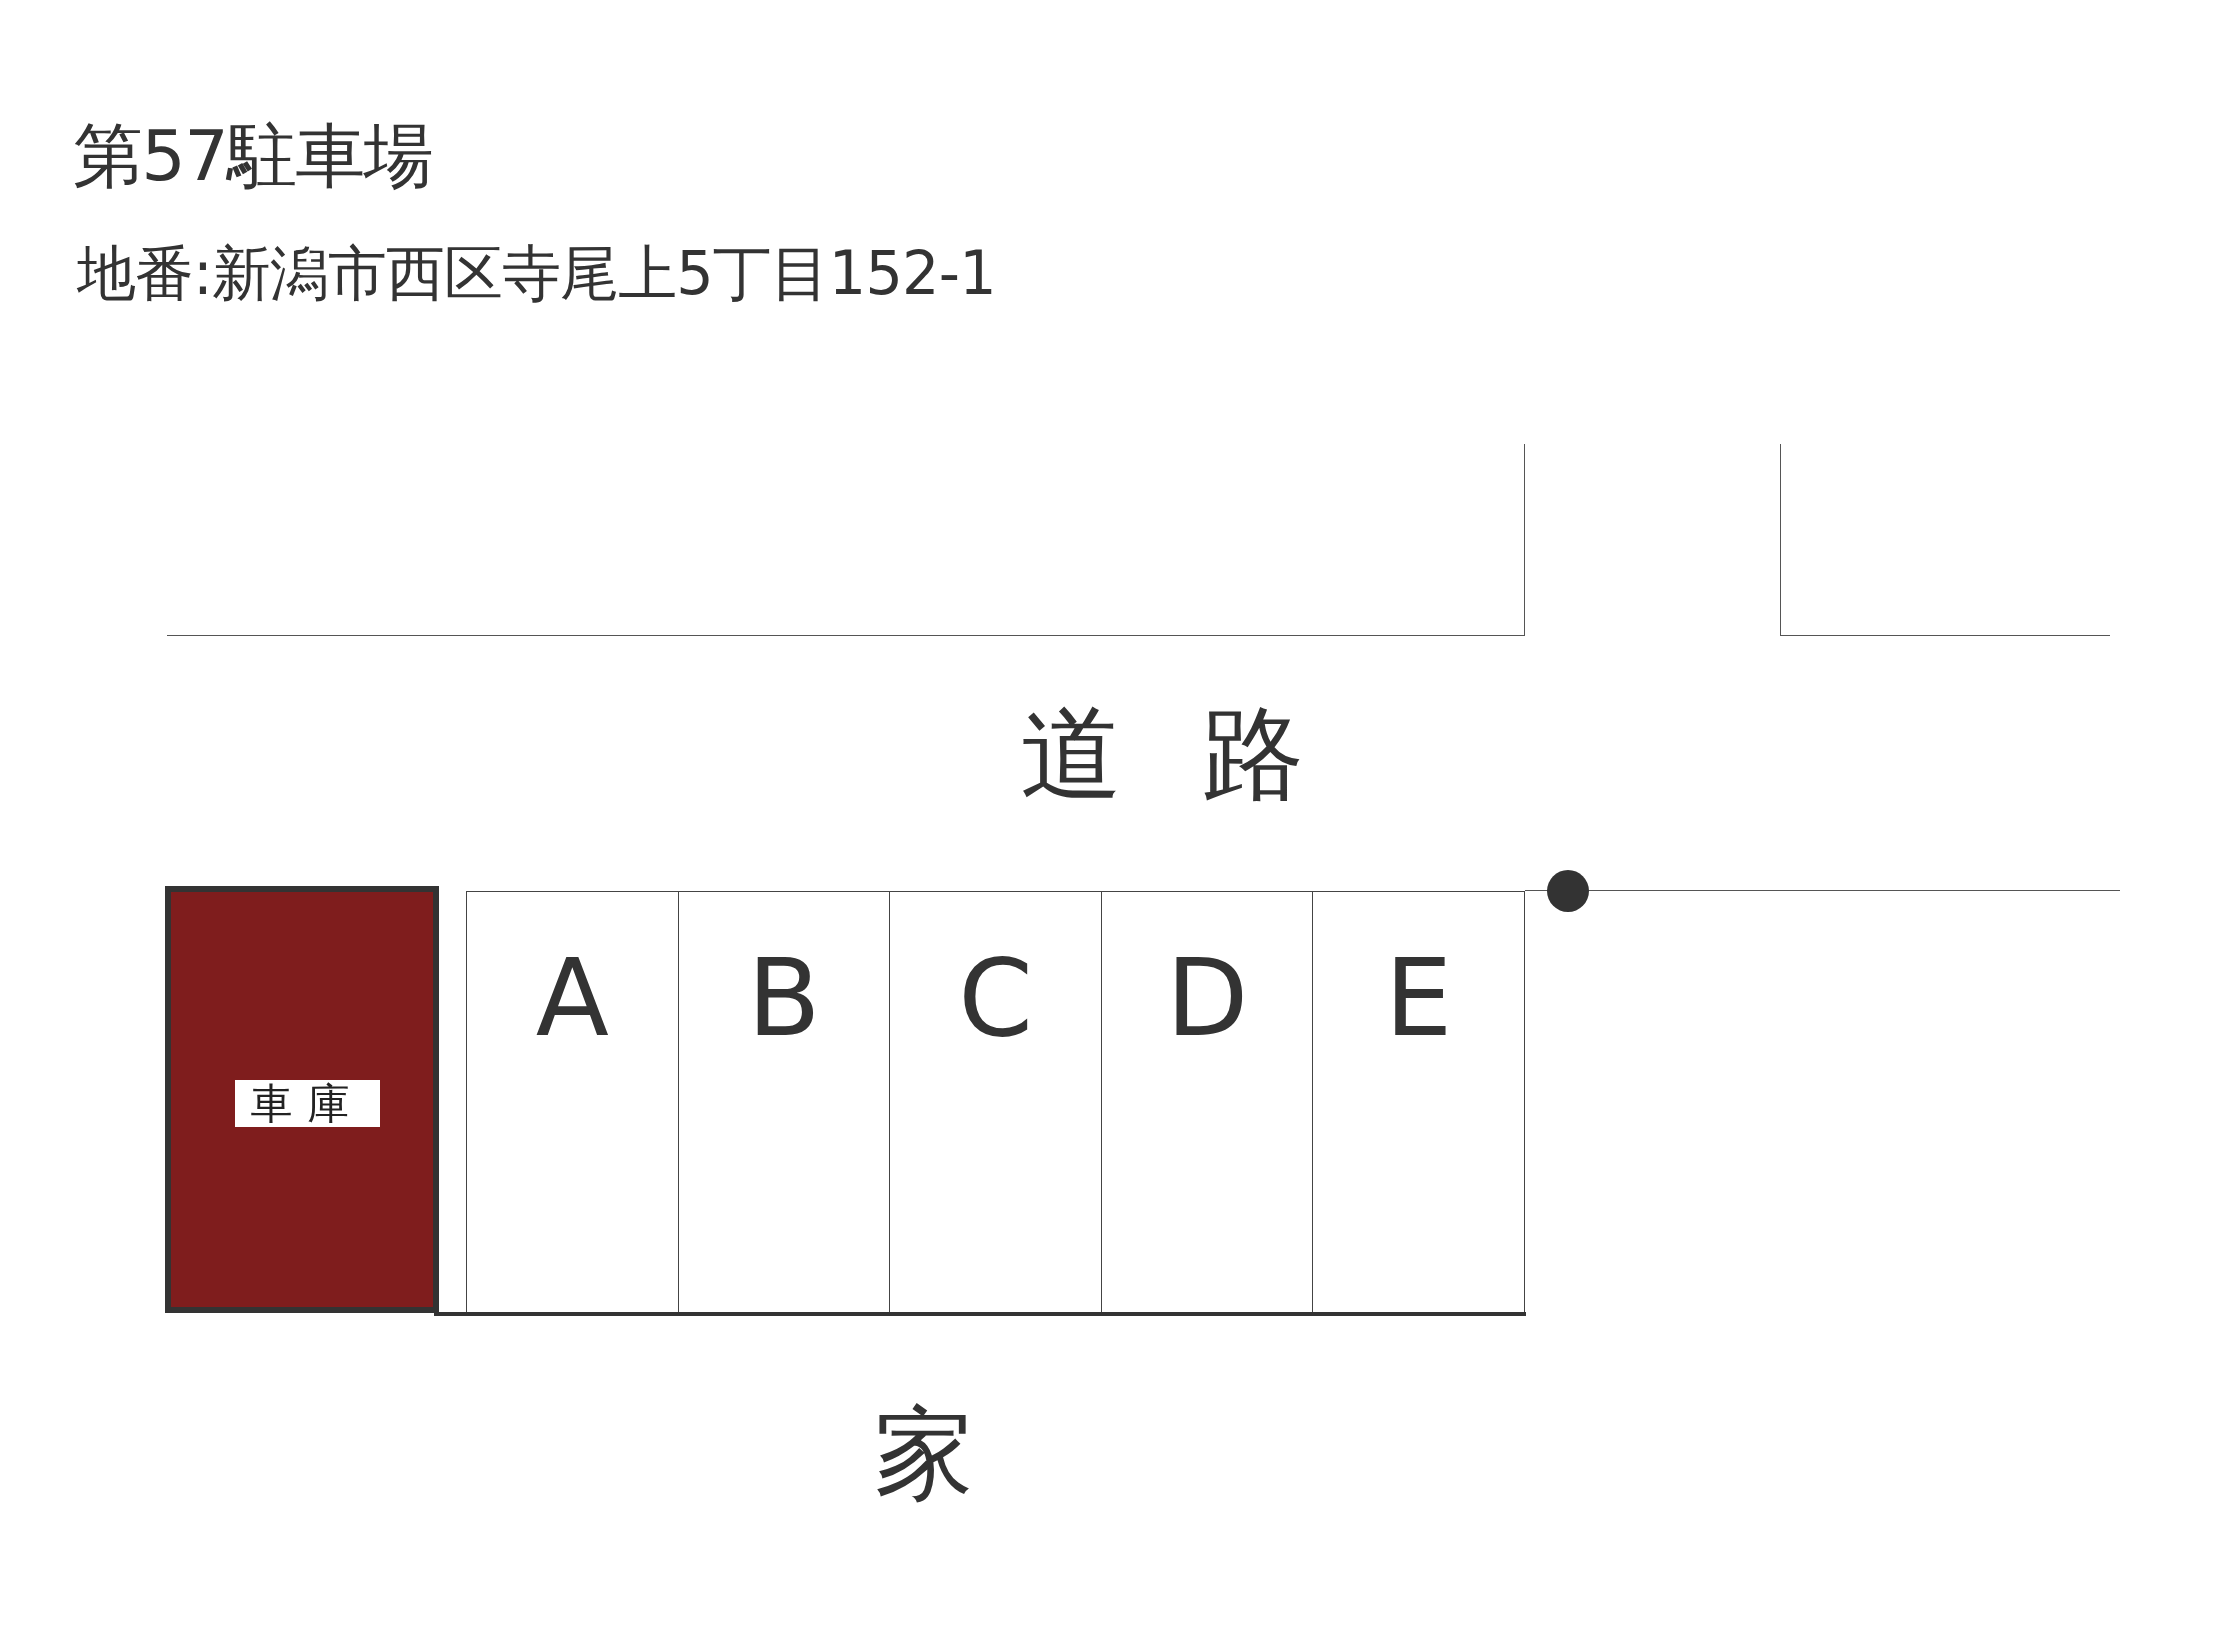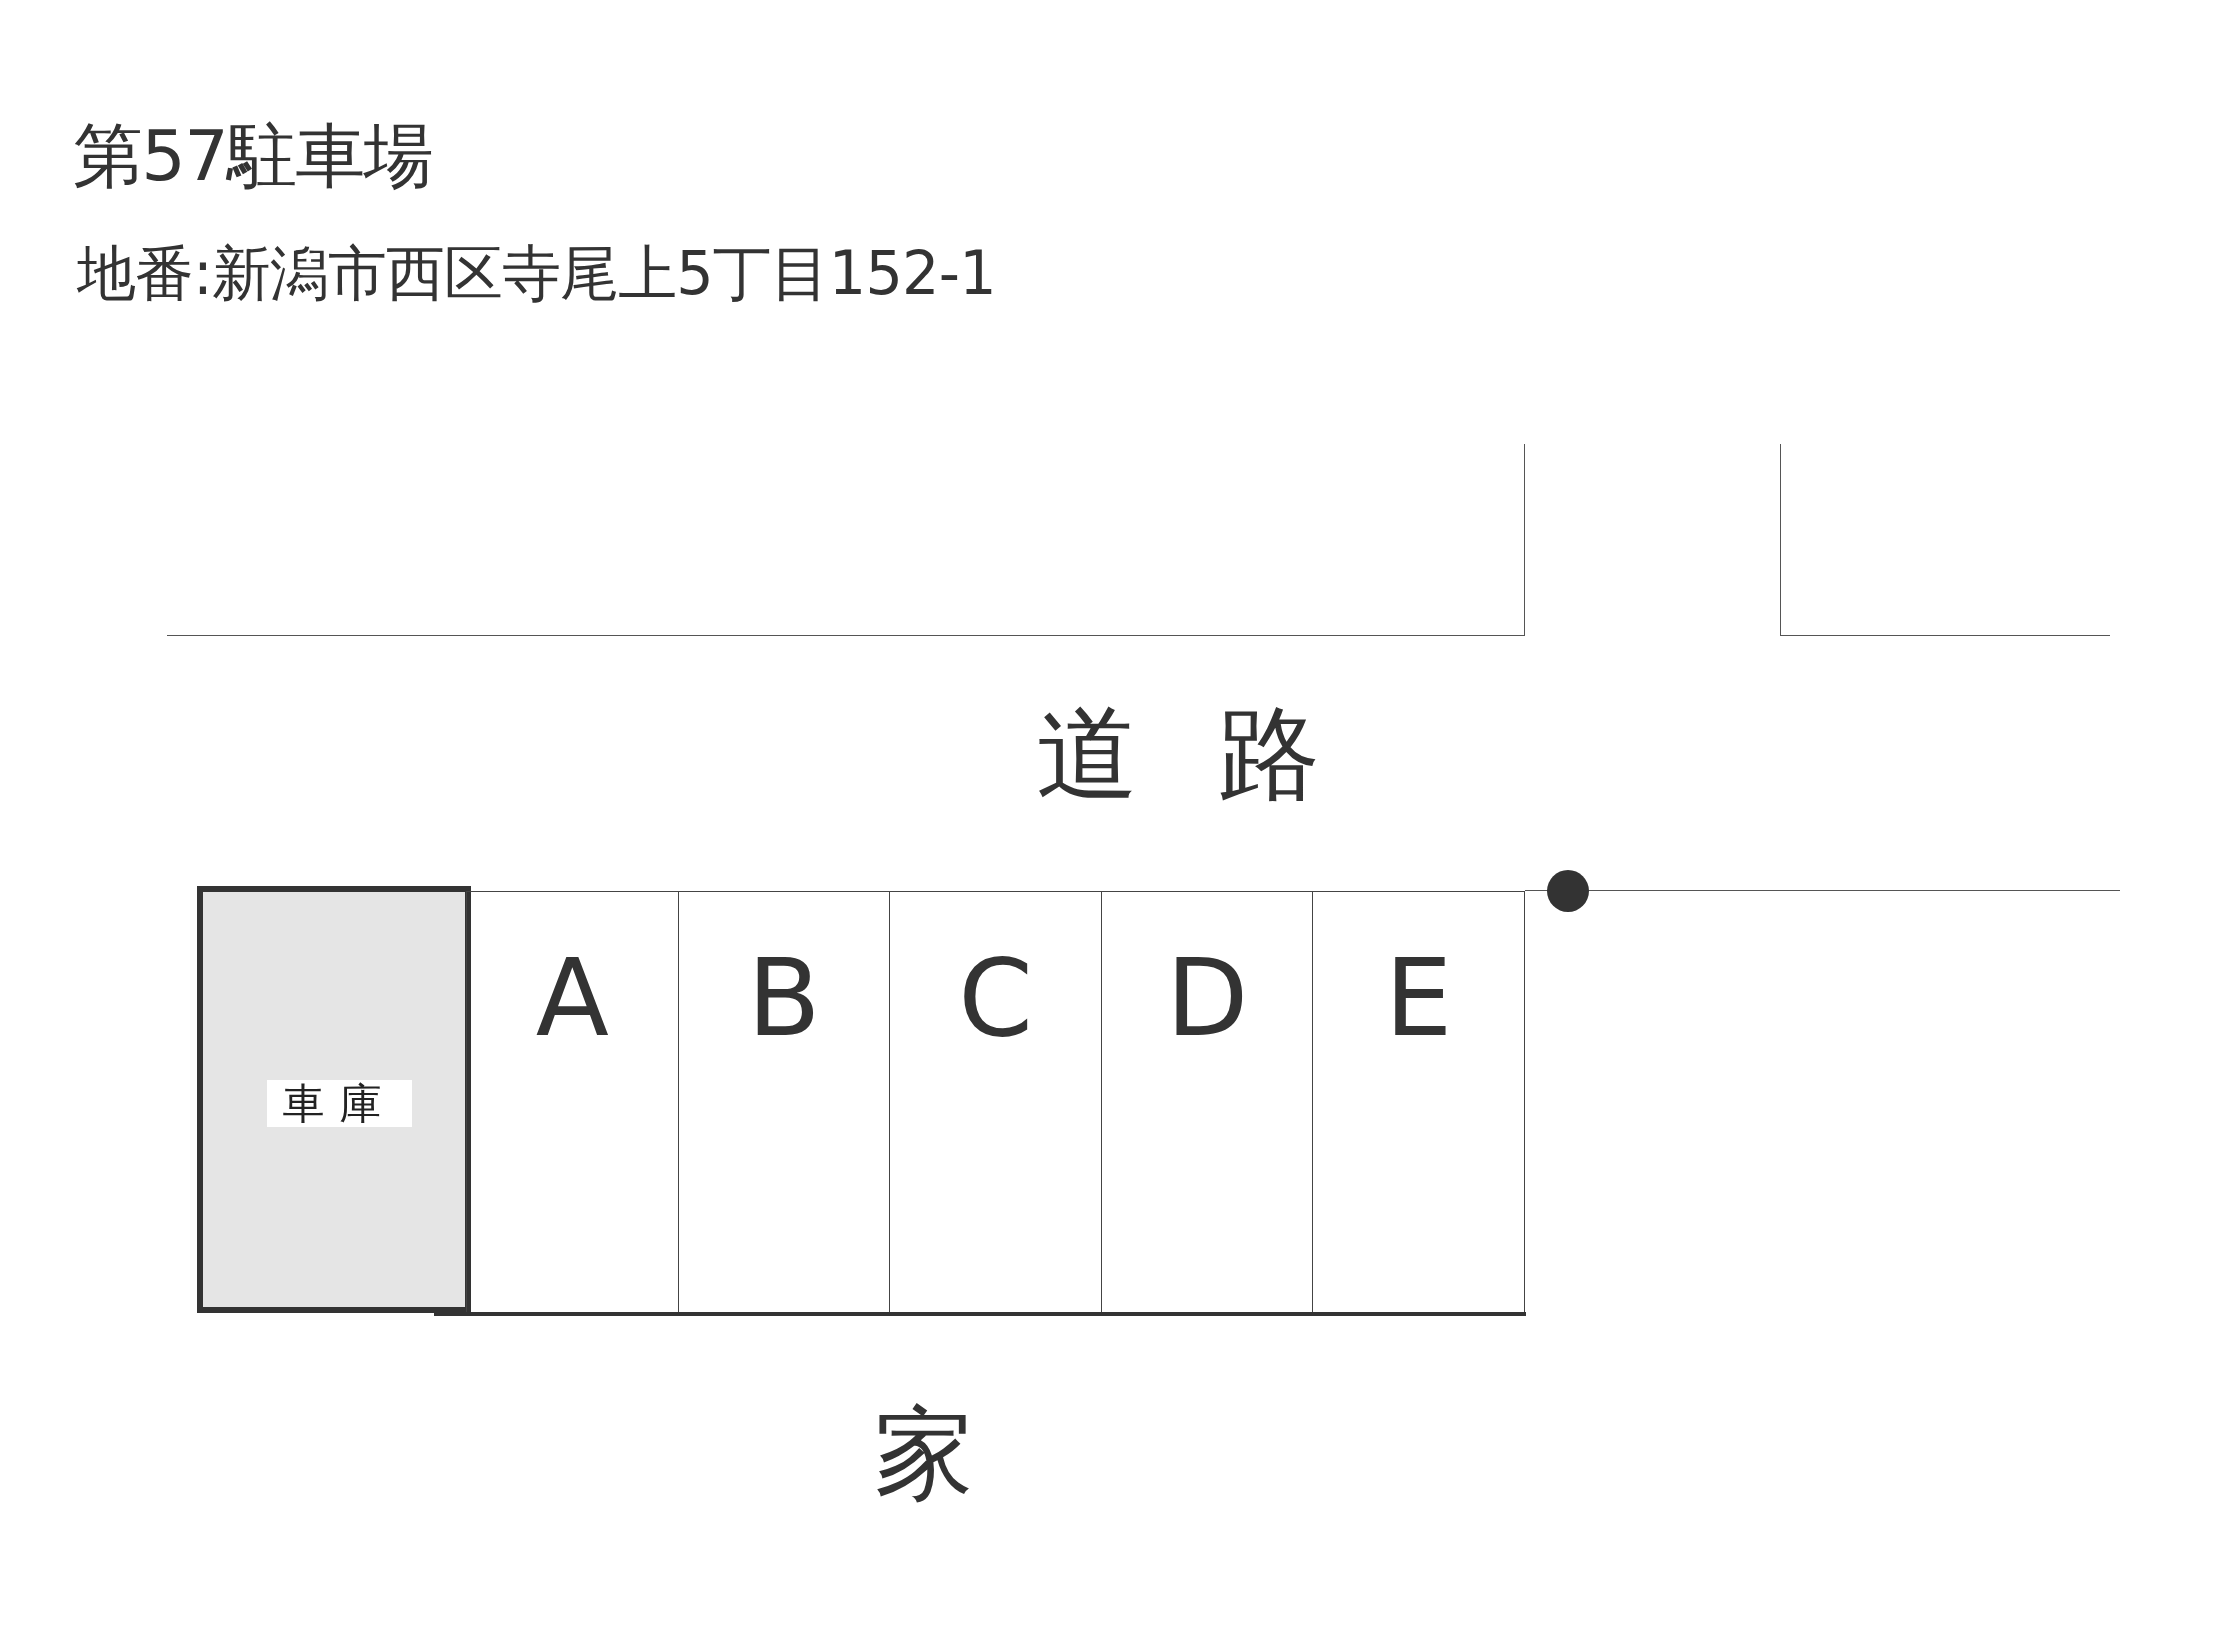--- a/index.html
+++ b/index.html
@@ -2,23 +2,23 @@
 <html style="font-size:13.3px"><head>
 <meta charset="utf-8">
 <style>
   html,body{margin:0;padding:0;background:#fff;}
   body{width:2227px;height:1650px;position:relative;overflow:hidden;font-family:"DejaVu Sans","Liberation Sans",sans-serif;color:#333;}
   .abs{position:absolute;}
   .title{left:73px;top:102px;font-size:70px;line-height:108px;letter-spacing:-1.7px;white-space:nowrap;}
   .addr{left:77px;top:233px;font-size:60px;line-height:80px;letter-spacing:-0.8px;white-space:nowrap;transform:scaleX(0.98);transform-origin:left;}
   .hline{position:absolute;height:0;border-top:1.7px solid #555;}
   .vline{position:absolute;width:0;border-left:1.7px solid #555;}
-  .road{left:1020px;top:691px;font-size:102px;line-height:125px;letter-spacing:80px;white-space:nowrap;margin-left:16px;}
+  .road{left:1020px;top:691px;font-size:102px;line-height:125px;letter-spacing:80px;white-space:nowrap;}
   .dot{left:1547px;top:870px;width:42px;height:42px;border-radius:50%;background:#333;}
-  .garage{left:165px;top:886px;width:262px;height:415px;border:6.7px solid #333;background:#e5e5e5;margin-left:32px;}
+  .garage{left:165px;top:886px;width:262px;height:415px;border:6.7px solid #333;background:#7f1d1d;}
   .garage-label{position:absolute;left:64px;top:188px;width:145px;height:47px;background:#fff;font-size:42px;line-height:47px;text-align:center;letter-spacing:15px;color:#222;}
   .stalls{left:466px;top:891px;width:1059px;height:421px;border:1.7px solid #444;border-bottom:none;display:flex;box-sizing:border-box;}
   .stall{flex:1;border-right:1.7px solid #444;position:relative;}
   .stall:last-child{border-right:none;}
   .stall span{position:absolute;left:0;right:0;top:48px;text-align:center;font-size:107px;line-height:117px;font-weight:normal;color:#333;}
   .bottom-line{left:434px;top:1312px;width:1092px;height:4.2px;background:#333;}
   .house{left:874px;top:1395px;font-size:100px;line-height:117px;}
 </style>
 </head>
 <body>

